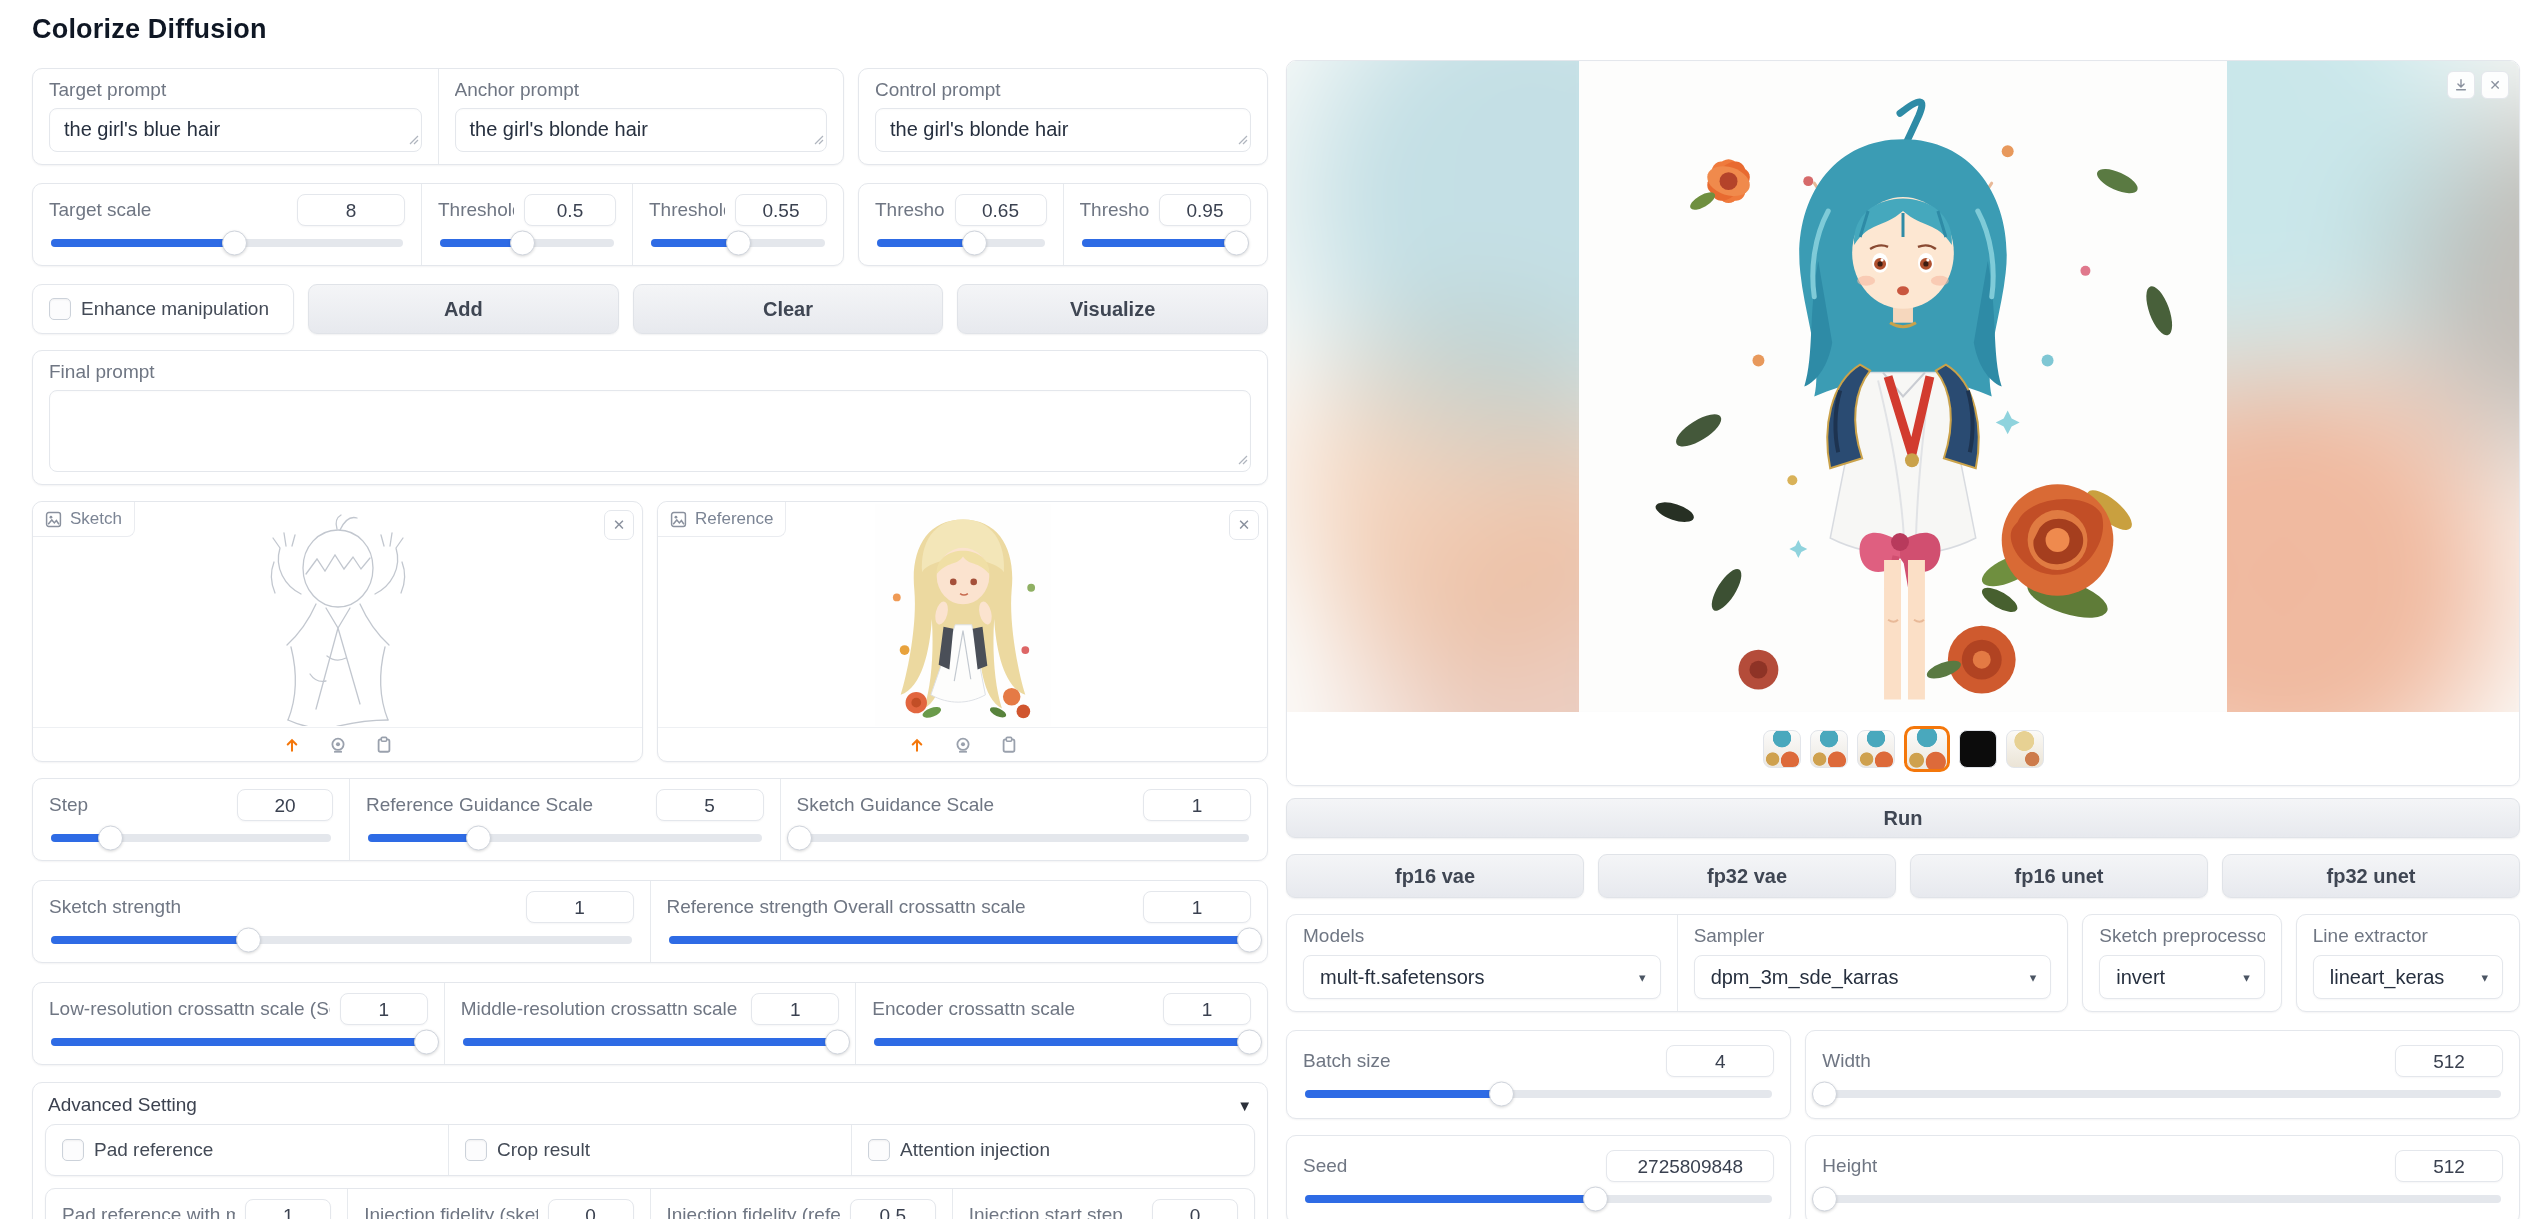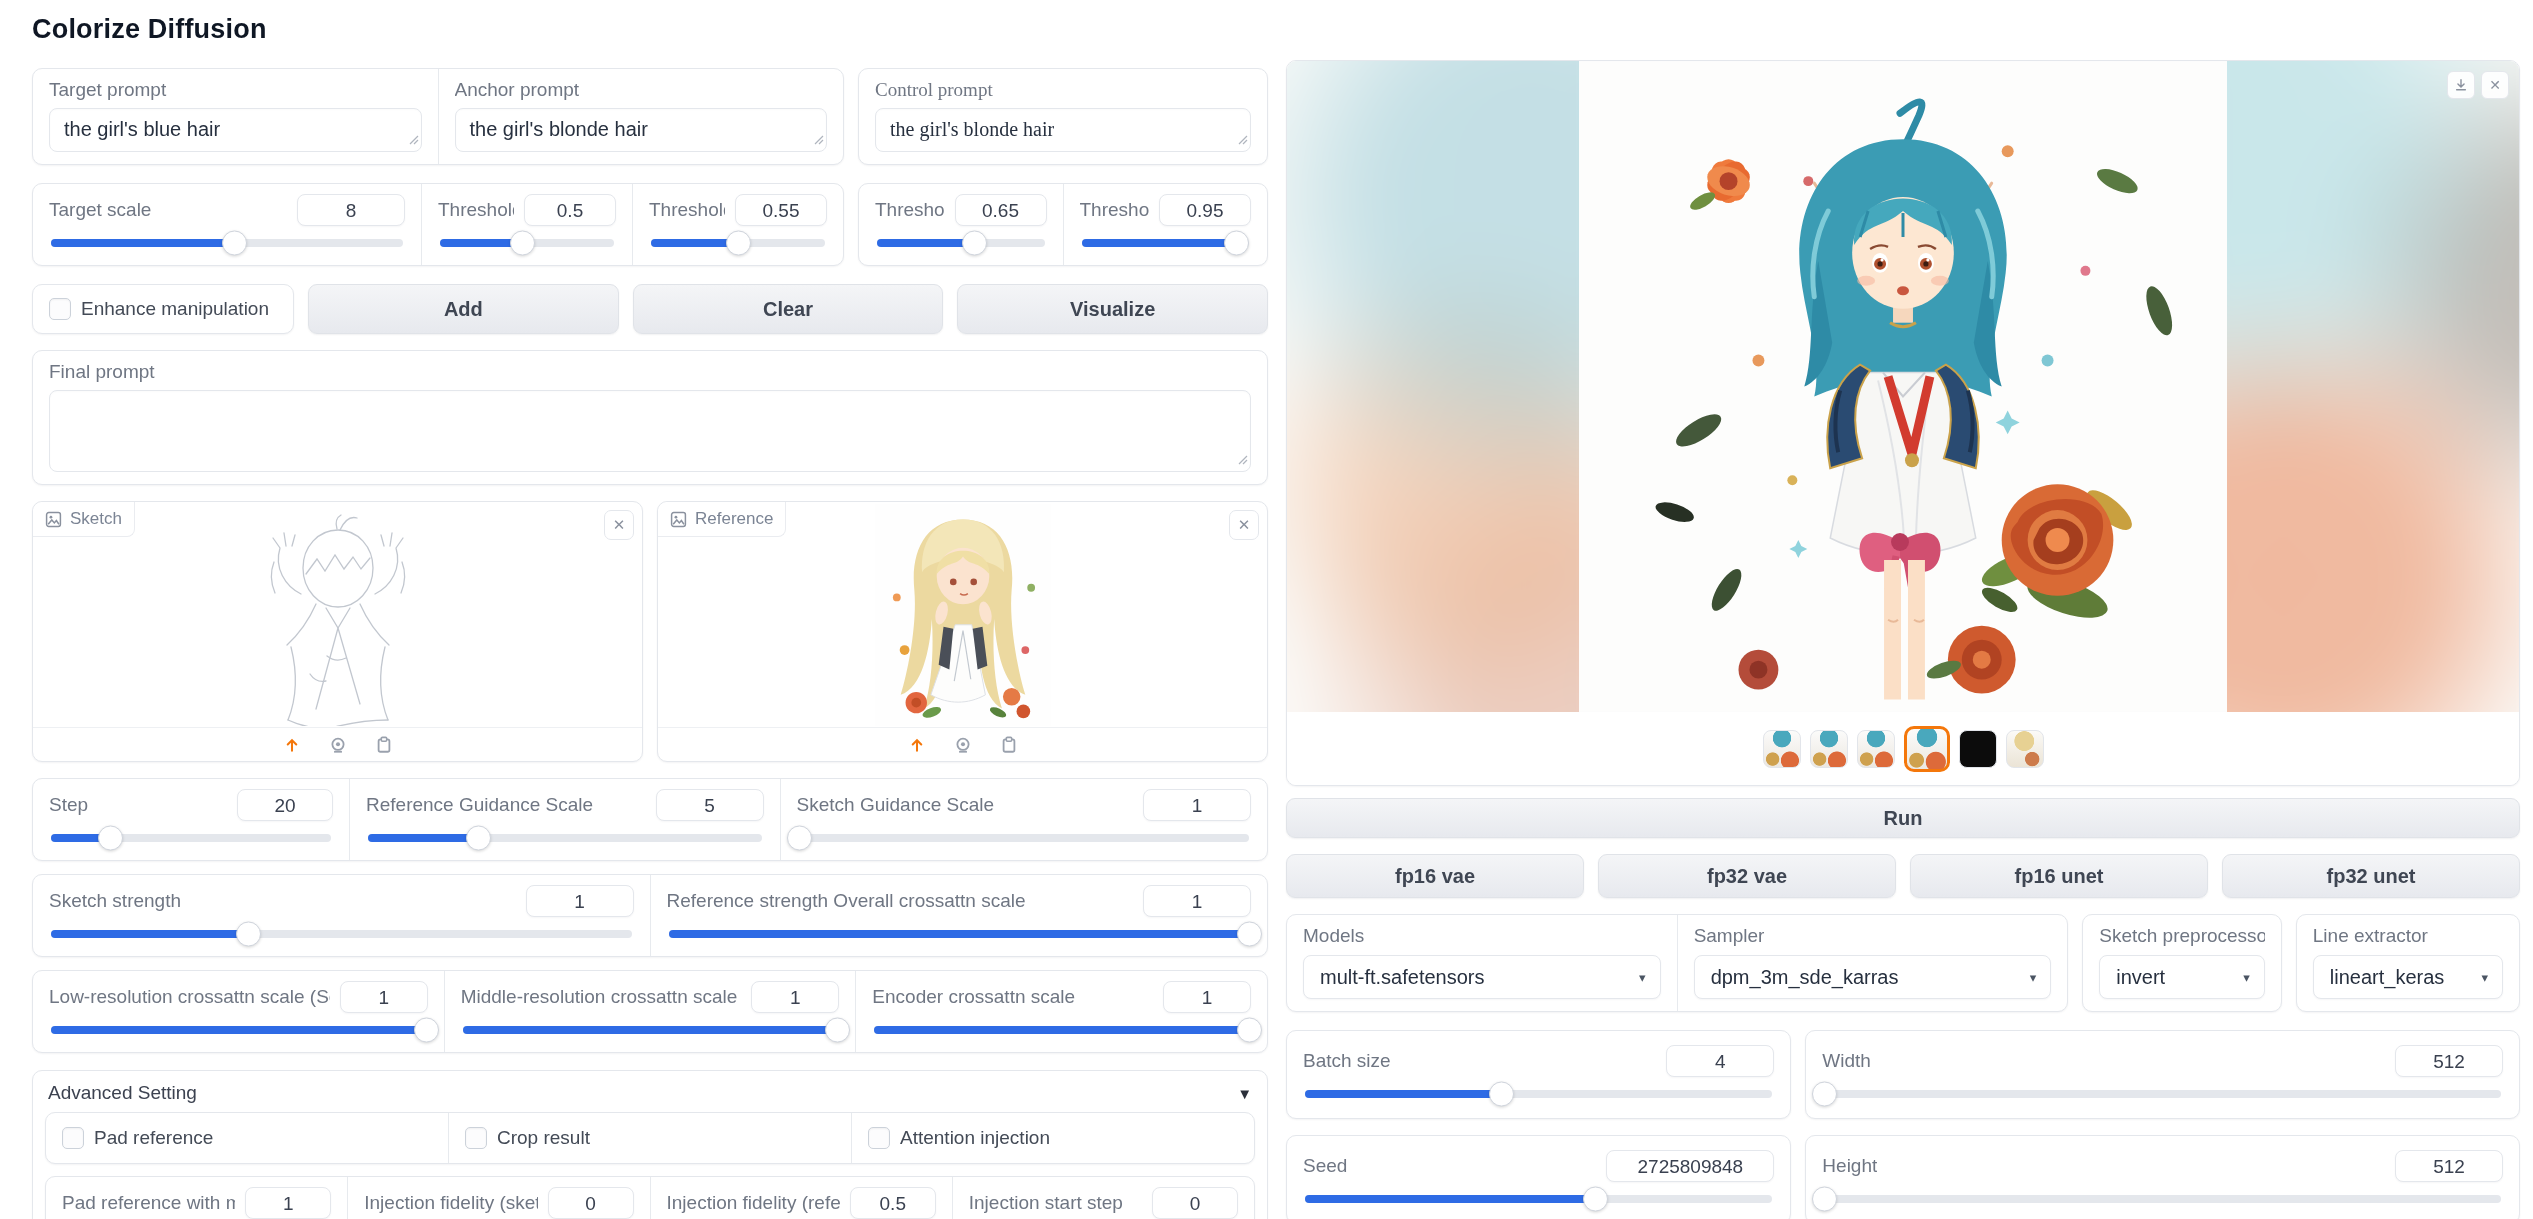--- a/index.html
+++ b/index.html
@@ -99,21 +99,21 @@
 
   .runbtn { height:40px; margin-top:12px; }
   .vaerow { margin-top:16px; display:flex; gap:14px; }
   .vaerow .btn { flex:1; height:44px; }
   .ddrow { margin-top:16px; display:flex; gap:14px; }
   .dd { display:flex; align-items:center; justify-content:space-between; border:1px solid #e4e7ec;
     border-radius:8px; height:44px; padding:0 14px 0 16px; font-size:20px; color:#27303f; background:#fff;
     margin-top:8px; box-shadow:0 1px 2px rgba(16,24,40,.04); cursor:pointer; }
   .ddcaret { font-size:13px; color:#4b5563; }
 
-  .mt18 { margin-top:18px;justify-content:flex-end; } .mt16 { margin-top:16px; } .mt19 { margin-top:13px;align-items:center; }
+  .mt18 { margin-top:18px;justify-content:flex-end; } .mt16 { margin-top:16px; } .mt19 { margin-top:19px;align-items:center; }
   svg { display:block; }
 </style>
 </head>
 <body>
 
 <div class="app">
 
   <div class="left">
     <h1 class="title">Colorize Diffusion</h1>
 
@@ -127,21 +127,21 @@
             </svg>
         </div>
         <div class="cell">
           <span class="lbl">Anchor prompt</span>
           <div class="tbox">the girl's blonde hair</div>
           <svg class="rsz" style="position:relative;float:right;margin-top:-16px;" width="12" height="12" viewBox="0 0 12 12">
               <path d="M11 3 3 11 M11 7 7 11" stroke="#9ca3af" stroke-width="1.2" fill="none"></path>
             </svg>
         </div>
       </div>
-      <div class="form" style="flex:406;font-family:Liberation Serif, serif;">
+      <div class="form" style="flex:406;">
         <div class="cell">
           <span class="lbl">Control prompt</span>
           <div class="tbox">the girl's blonde hair</div>
           <svg class="rsz" style="position:relative;float:right;margin-top:-16px;" width="12" height="12" viewBox="0 0 12 12">
               <path d="M11 3 3 11 M11 7 7 11" stroke="#9ca3af" stroke-width="1.2" fill="none"></path>
             </svg>
         </div>
       </div>
     </div>
 

